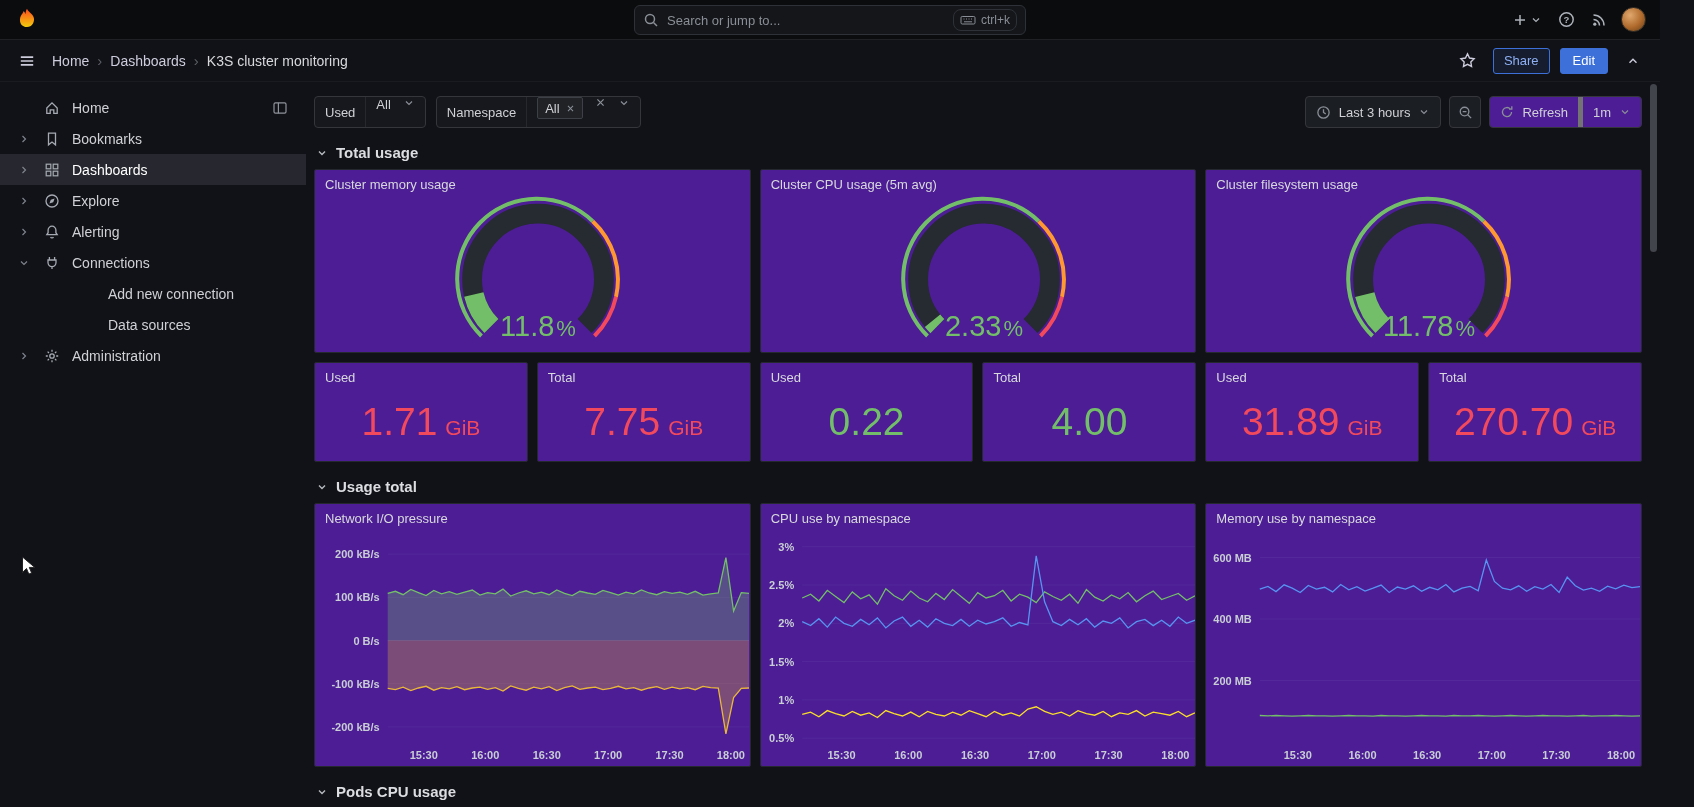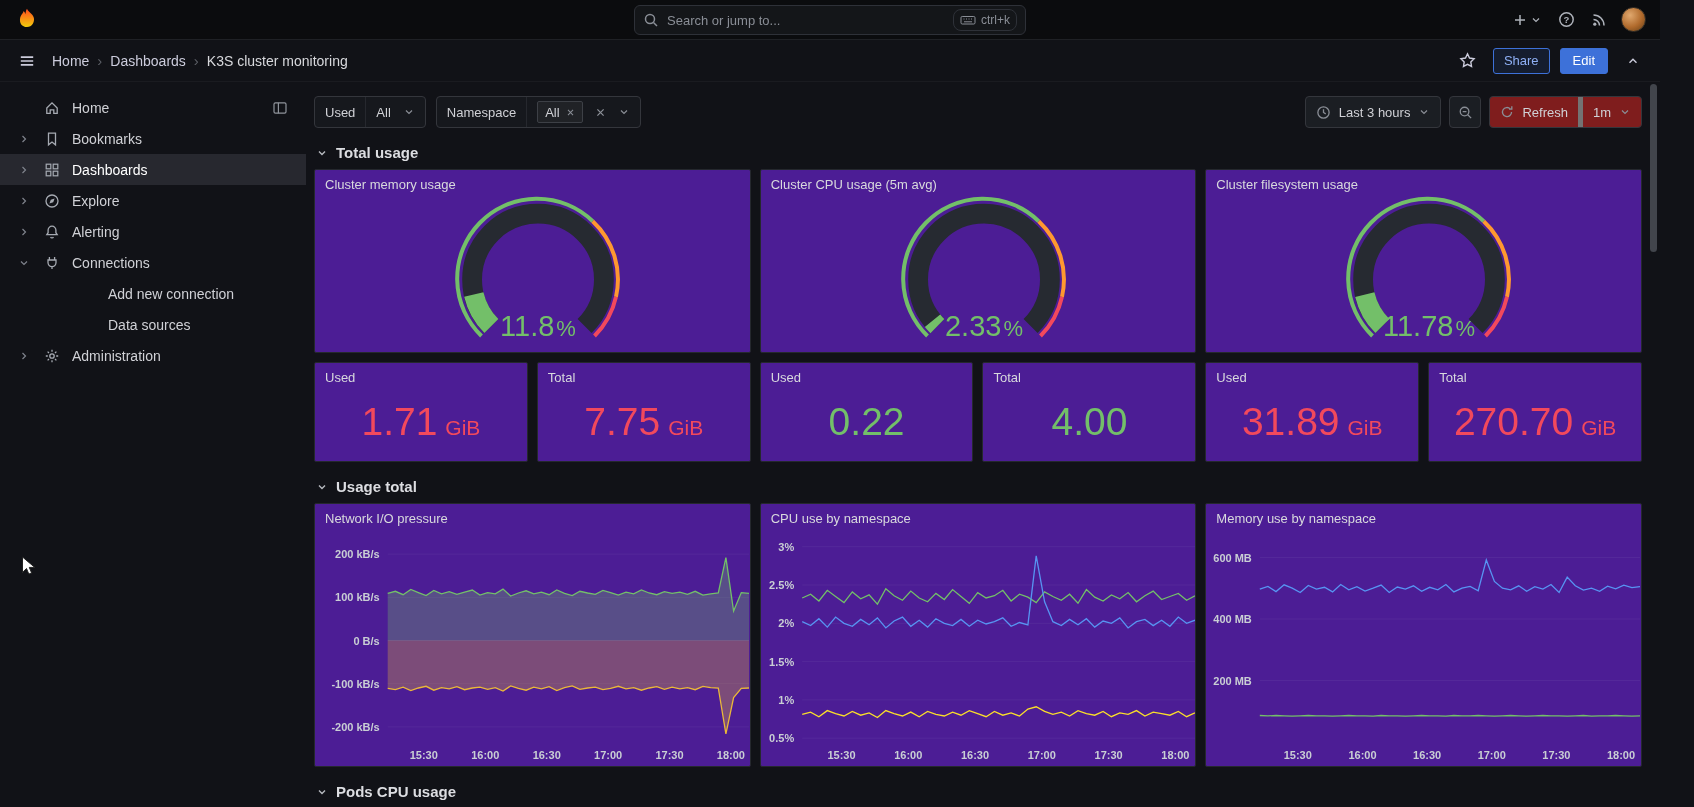--- a/index.html
+++ b/index.html
@@ -32,27 +32,27 @@
 .side-row.active{background:rgba(204,204,220,0.12)}
 .side-row.active .slabel{color:#fff}
 .side-row.sub{padding-left:98px}
 .flex1{flex:1}
 .dock-btn{color:#8f939b;display:flex;padding:2px}
 .content{flex:1;min-width:0;padding:0 18px 0 8px;overflow:hidden;display:flex;flex-direction:column}
 .toolbar{margin-top:14px;display:flex;align-items:center;justify-content:space-between;flex:none}
 .filters{display:flex;gap:10px}
 .var-group{height:32px;display:flex;align-items:stretch;border:1px solid #34363c;border-radius:4px;overflow:hidden;font-size:13px;background:#16181d}
 .var-label{display:flex;align-items:center;padding:0 10px;color:#d0d1d6;font-weight:500}
-.var-value{display:flex;align-items:center;gap:12px;padding:0 10px;color:#d0d1d6;border-left:1px solid #26282e;cursor:pointer}
+.var-value{display:flex;align-items:flex-start;gap:12px;padding:0 10px;color:#d0d1d6;border-left:1px solid #26282e;cursor:pointer}
 .chip{display:flex;align-items:center;gap:6px;height:22px;padding:0 7px;background:#202226;border:1px solid #3d4046;border-radius:2px}
 .dim{color:#8a8e96;display:flex}
 .timectl{display:flex;align-items:center;gap:8px}
 .tbtn{height:32px;display:flex;align-items:center;gap:8px;padding:0 10px;background:#1b1e23;border:1px solid #34363c;border-radius:4px;color:#d0d1d6;font-size:13px;font-weight:500}
 .tbtn.sq{width:32px;justify-content:center;padding:0}
-.tgroup{display:flex;height:32px;border:1px solid #34363c;border-radius:4px;background:#7f1d1d;overflow:hidden}
+.tgroup{display:flex;height:32px;border:1px solid #34363c;border-radius:4px;background:#4c1d95;overflow:hidden}
 .tseg{display:flex;align-items:center;gap:8px;padding:0 10px;color:#d0d1d6;font-size:13px;font-weight:500}
 .tseg + .tseg{border-left:5px solid #737373}
 .section-head{display:flex;align-items:center;gap:8px;margin:16px 0 8px 2px;font-size:15px;font-weight:600;color:#dcdde1;flex:none;cursor:pointer}
 .section-head .chev{color:#b7bac0;display:flex}
 .row{display:grid;gap:9px;flex:none}
 .row.gauges{grid-template-columns:repeat(3,1fr);height:184px}
 .row.stats{grid-template-columns:repeat(6,1fr);height:100px;margin-top:9px}
 .row.charts{grid-template-columns:repeat(3,1fr);height:264px}
 .panel{background:#4c1d95;border:1px solid #25282e;border-radius:2px;display:flex;flex-direction:column;min-width:0;overflow:hidden}
 .ptitle{font-size:13px;font-weight:500;color:#d8d9dd;padding:7px 10px 3px;flex:none;white-space:nowrap;overflow:hidden}

